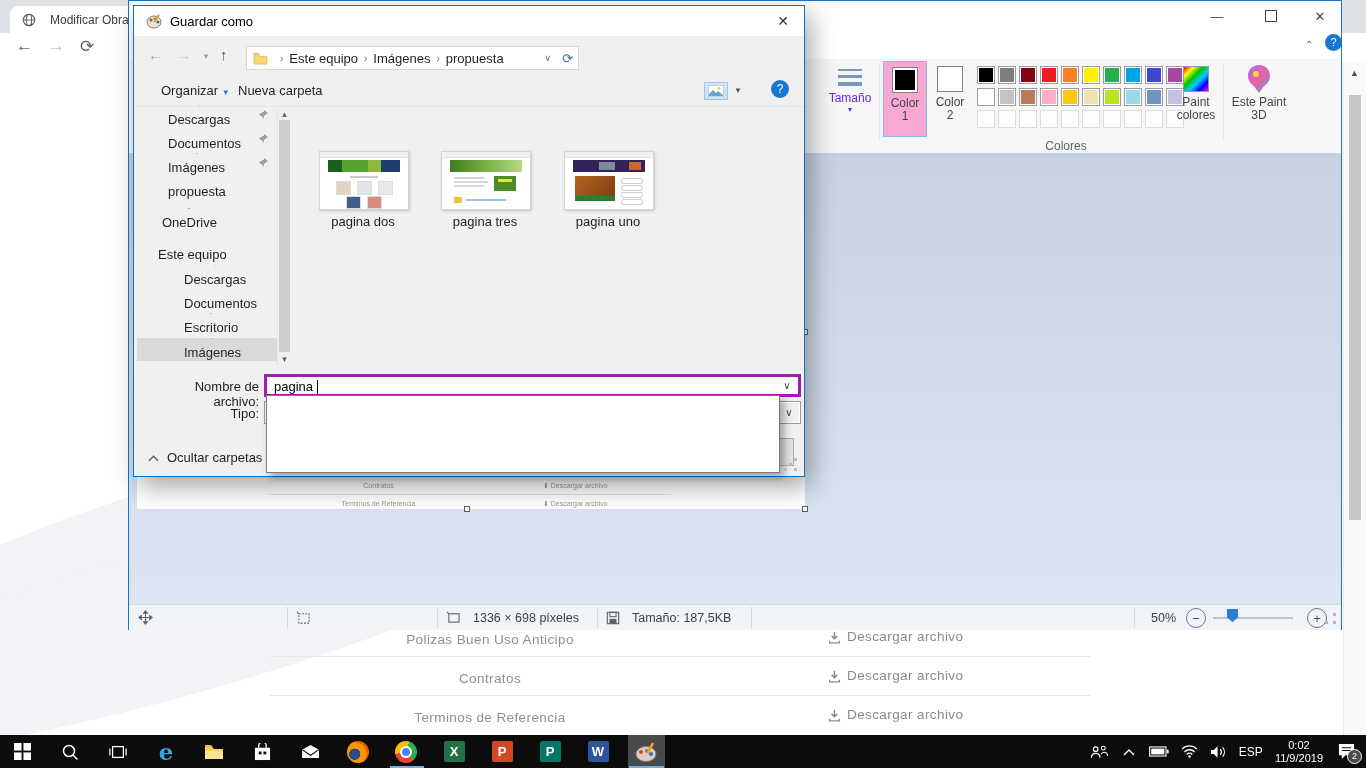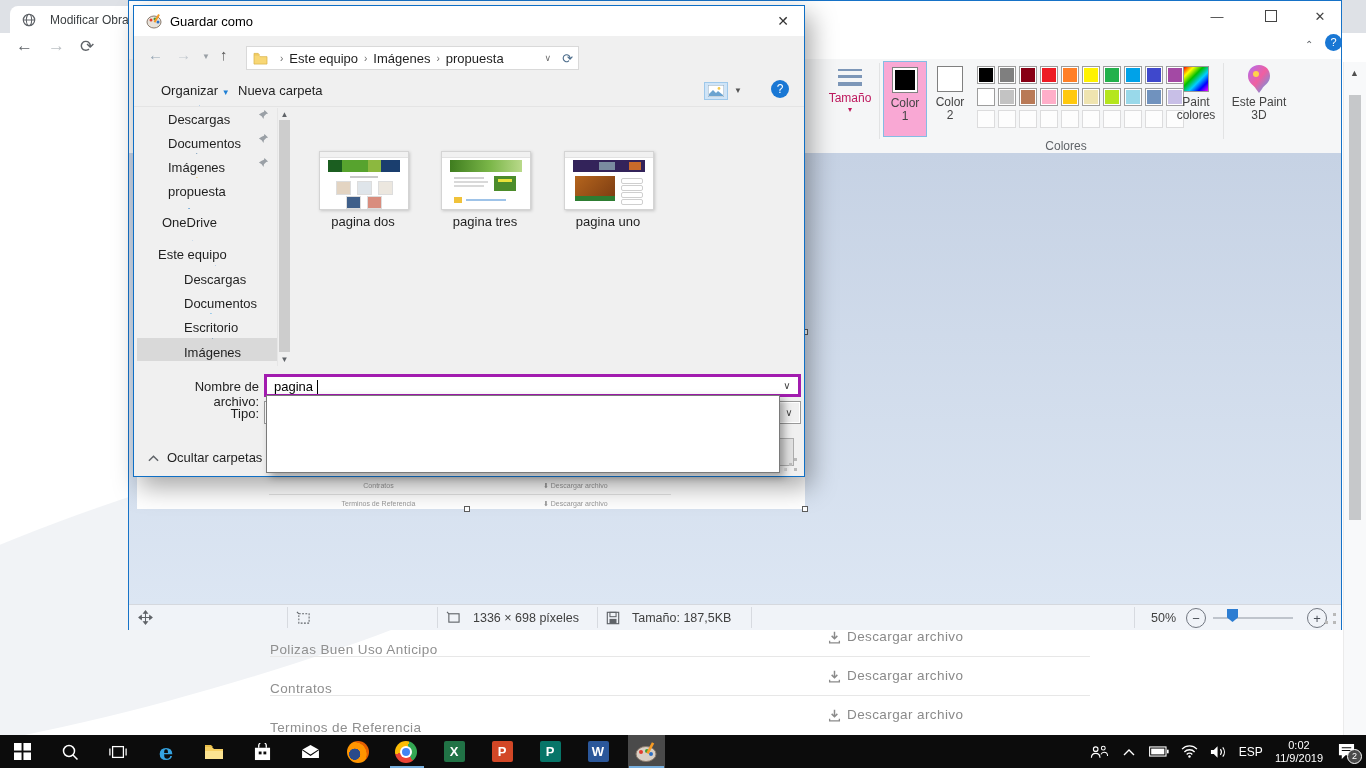--- a/index.html
+++ b/index.html
@@ -15,38 +15,38 @@
   #tab{left:10px;top:6px;width:130px;height:27px;background:#fff;border-radius:8px 8px 0 0;
        display:flex;align-items:center;gap:14px;padding-left:12px;box-sizing:border-box;overflow:hidden;}
   #tab .t{font-size:12px;color:#3c4043;}
   #btoolbar{left:0;top:33px;width:1366px;height:29px;background:#fff;border-bottom:1px solid #e3e5e8;}
   .navglyph{font-size:17px;color:#5f6368;top:3px;}
   #addrpill{left:108px;top:37px;width:40px;height:22px;border-radius:11px;background:#f1f3f4;}
   #page{left:0;top:62px;width:1366px;height:673px;background:#fff;overflow:hidden;}
   .swoosh{background:#e9ecf1;border-radius:50%;}
   #dltable{left:270px;top:556px;width:820px;}
   .dlrow{position:relative;width:820px;height:38px;}
-  .dlrow .name{position:absolute;left:0;top:13px;width:440px;height:38px;line-height:38px;
-               text-align:left;font-size:13.5px;color:#8f8f8f;letter-spacing:.4px;}
+  .dlrow .name{position:absolute;left:0;top:3px;width:440px;height:38px;line-height:38px;
+               text-align:center;font-size:13.5px;color:#8f8f8f;letter-spacing:.4px;}
   .dlrow .action{position:absolute;left:558px;top:0;height:38px;line-height:38px;
                font-size:13.5px;color:#8a8a8a;letter-spacing:.4px;display:flex;align-items:center;gap:6px;}
   .dlsep{width:820px;height:1px;background:#e7e7e7;}
   #vscroll{left:1343px;top:62px;width:23px;height:673px;background:#f8f9fa;border-left:1px solid #ebebeb;}
   #vthumb{left:5px;top:33px;width:12px;height:425px;background:#c6c8ca;}
 
   
   #paint{left:128px;top:0;width:1214px;height:630px;background:#f5f6f7;z-index:2;
          border:1px solid #1672c7;box-sizing:border-box;}
   #ptitle{left:0;top:0;width:100%;height:30px;background:#fff;}
   .wbtn{top:0;width:46px;height:30px;display:flex;align-items:center;justify-content:center;color:#444;font-size:13px;}
   #ptabstrip{left:0;top:30px;width:100%;height:28px;background:#fff;}
   #pribbon{left:0;top:58px;width:100%;height:94px;background:#f5f6f7;border-bottom:1px solid #d4d5d7;}
   .rsep{top:4px;width:1px;height:76px;background:#e2e3e4;}
   .rlabel{font-size:12px;color:#444;text-align:center;}
-  .gray{color:#be185d;}
+  .gray{color:#6d28d9;}
   #color1btn{background:#f9a8d4;border:1px solid #84bce4;}
   .swbig{width:26px;height:26px;border:1px solid #808080;box-shadow:inset 0 0 0 2px #fff;box-sizing:border-box;}
   .palrow{position:absolute;display:flex;gap:3px;}
   .swatch{width:18px;height:18px;border:1px solid #9d9d9d;box-shadow:inset 0 0 0 1px #fff;box-sizing:border-box;}
   .swatch.empty{background:#fdfdfd;border:1px solid #dcdcdd;box-shadow:none;}
   #pgrouplbl{left:832px;top:80px;width:210px;text-align:center;font-size:12px;color:#5f6368;}
   #pwork{left:0;top:152px;width:1212px;height:451px;background:linear-gradient(180deg,#c6d2e4,#dce6f3);overflow:hidden;}
   #pcanvas{left:8px;top:7px;width:668px;height:349px;background:#fff;overflow:hidden;}
   .crow{position:absolute;width:400px;}
   .crow .cname{position:absolute;left:0;width:215px;text-align:center;font-size:7px;color:#999;}

